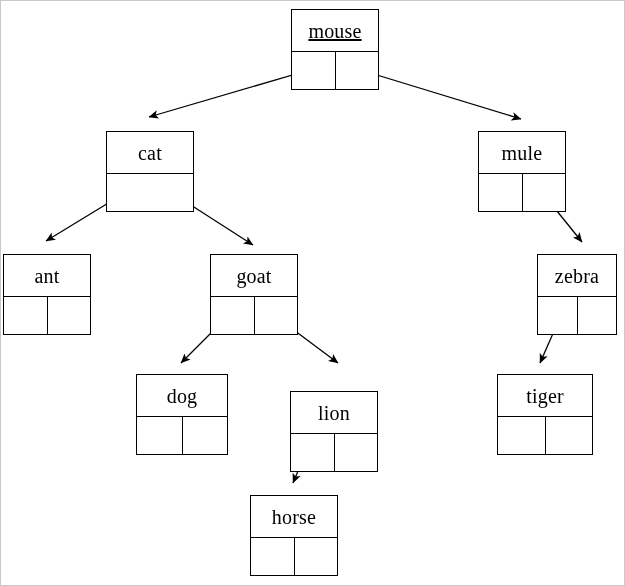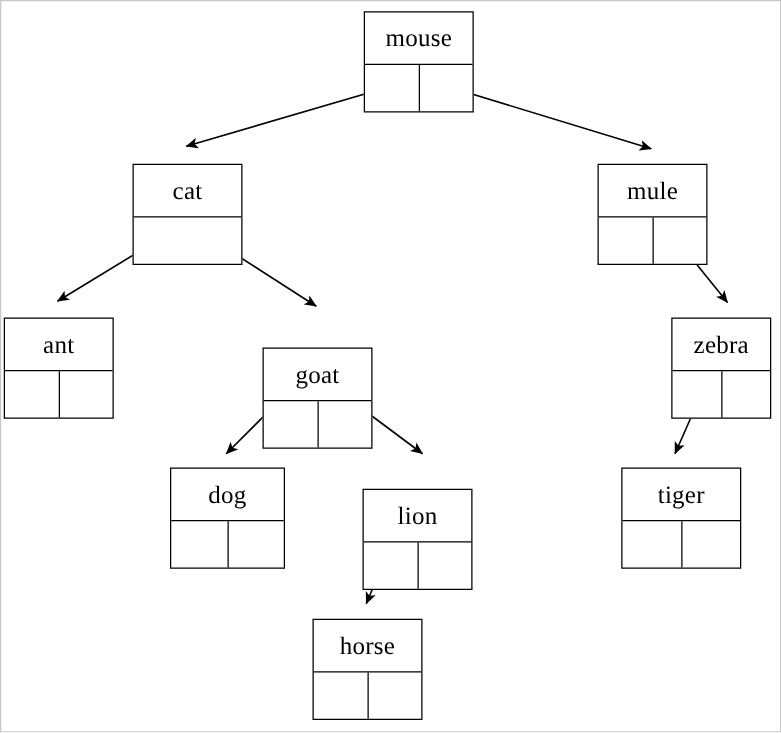--- a/index.html
+++ b/index.html
@@ -80,21 +80,21 @@
         <line x1="539" y1="189" x2="581" y2="241" stroke="#000000" marker-end="url(#arrowhead)"></line>
         <line x1="230" y1="312" x2="180" y2="362" stroke="#000000" marker-end="url(#arrowhead)"></line>
         <line x1="270" y1="312" x2="337" y2="362" stroke="#000000" marker-end="url(#arrowhead)"></line>
         <line x1="561" y1="312" x2="539" y2="362" stroke="#000000" marker-end="url(#arrowhead)"></line>
         <line x1="313" y1="432" x2="292" y2="482" stroke="#000000" marker-end="url(#arrowhead)"></line>
       </g>
   </svg>
 
   <div id="node-layer">
       <div class="node" style="left: 290px; top: 8px; width: 88px; height: 81px;">
-        <div class="node-label" style="height: 41px;">mouse</div>
+        <div class="node-label" style="height: 41px; text-decoration: underline;">mouse</div>
         <div class="node-ptrs">
           <div class="ptr left"></div>
           <div class="ptr right"></div>
         </div>
       </div>
       <div class="node" style="left: 105px; top: 130px; width: 88px; height: 81px; gap: 38px;">
         <div class="node-label" style="height: 41px;">cat</div>
         <div class="node-ptrs">
           <div class="ptr left"></div>
           <div class="ptr right"></div>
@@ -107,21 +107,21 @@
           <div class="ptr right"></div>
         </div>
       </div>
       <div class="node" style="left: 2px; top: 253px; width: 88px; height: 81px; justify-content: space-between;">
         <div class="node-label" style="height: 41px;">ant</div>
         <div class="node-ptrs">
           <div class="ptr left"></div>
           <div class="ptr right"></div>
         </div>
       </div>
-      <div class="node" style="left: 209px; top: 253px; width: 88px; height: 81px; margin-top: 24px;">
+      <div class="node" style="left: 209px; top: 253px; width: 88px; height: 81px;">
         <div class="node-label" style="height: 41px;">goat</div>
         <div class="node-ptrs">
           <div class="ptr left"></div>
           <div class="ptr right"></div>
         </div>
       </div>
       <div class="node" style="left: 536px; top: 253px; width: 80px; height: 81px; justify-content: flex-end;">
         <div class="node-label" style="height: 41px;">zebra</div>
         <div class="node-ptrs">
           <div class="ptr left"></div>

